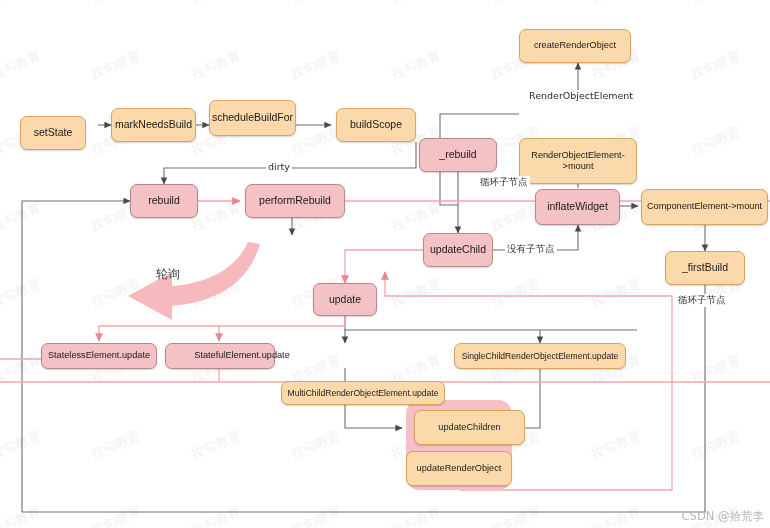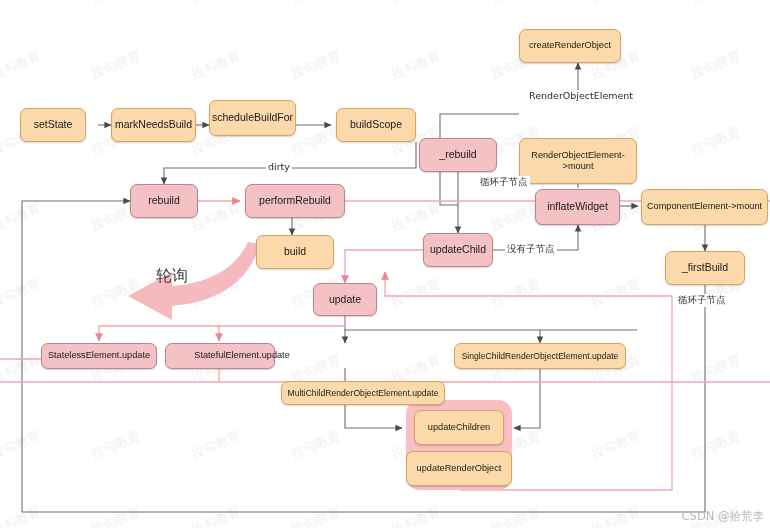--- a/index.html
+++ b/index.html
@@ -69,21 +69,21 @@
     background: #ffffff;
     padding: 0 2px;
     white-space: nowrap;
     font-family: "DejaVu Sans", "Liberation Sans", sans-serif;
   }
   .elabel.cn { font-family: "DejaVu Sans", sans-serif; font-size: 9.5px; }
   
   #polling-arrow { position: absolute; z-index: 2; }
   .polling-label {
     position: absolute; z-index: 4;
-    font-size: 16px; color: #3a3a3a;
+    font-size: 12px; color: #3a3a3a;
     font-family: Liberation Mono, monospace;
     background: transparent;
   }
   
   #csdn {
     position: absolute;
     right: 6px; bottom: 4px;
     z-index: 5;
     font-size: 11.5px;
     color: #b8b8b8;
@@ -230,45 +230,44 @@
     </g>
   </svg>
 
   <svg id="polling-arrow" style="left:110px; top:240px;" width="160" height="90" viewBox="0 0 160 90">
     <path d="M150,4 C140,40 110,62 62,66 L62,80 L18,56 L62,32 L62,46 C100,43 126,28 138,2 Z" fill="#f6b6bb" opacity="0.95"></path>
   </svg>
   <div class="polling-label" style="left:156px; top:266px;">轮询</div>
 
   <div class="group-box" style="left:406px; top:400px; width:106px; height:90px;"></div>
 
-  <div class="node orange" style="left:20px;  top:108px; width:66px;  height:34px;">setState</div>
+  <div class="node orange" style="left:20px;  top:116px; width:66px;  height:34px;">setState</div>
   <div class="node orange" style="left:111px; top:108px; width:85px;  height:34px;">markNeedsBuild</div>
   <div class="node orange" style="left:209px; top:100px; width:87px;  height:36px;">scheduleBuildFor</div>
   <div class="node orange" style="left:336px; top:108px; width:80px;  height:34px;">buildScope</div>
 
   <div class="node pink" style="left:245px; top:184px; width:100px; height:34px;">performRebuild</div>
   <div class="node pink" style="left:130px; top:184px; width:68px;  height:34px;">rebuild</div>
-  <div class="node orange" style="left:256px; top:235px; width:78px;  height:34px;">build</div>
 
   <div class="node pink" style="left:419px; top:138px; width:78px;  height:34px;">_rebuild</div>
   <div class="node pink" style="left:423px; top:233px; width:70px;  height:34px;">updateChild</div>
   <div class="node pink" style="left:313px; top:283px; width:64px;  height:33px;">update</div>
 
-  <div class="node orange small" style="left:519px; top:29px; width:102px; height:34px;">createRenderObject</div>
+  <div class="node orange small" style="left:519px; top:29px; width:112px; height:34px;">createRenderObject</div>
   <div class="node orange small" style="left:519px; top:92px; width:118px; height:46px;margin-top:46px;">RenderObjectElement-&gt;mount</div>
   <div class="node pink" style="left:535px; top:189px; width:85px;  height:36px;">inflateWidget</div>
   <div class="node orange small" style="left:641px; top:189px; width:127px; height:36px;">ComponentElement-&gt;mount</div>
   <div class="node orange" style="left:665px; top:251px; width:80px;  height:34px;">_firstBuild</div>
 
   <div class="node pink small" style="left:41px;  top:343px; width:116px; height:26px;">StatelessElement.update</div>
   <div class="node pink small" style="left:165px; top:343px; width:110px; height:26px;padding-left:48px;">StatefulElement.update</div>
   <div class="node orange tiny" style="left:281px; top:357px; width:164px; height:24px;margin-top:24px;">MultiChildRenderObjectElement.update</div>
   <div class="node orange tiny" style="left:454px; top:343px; width:172px; height:26px;">SingleChildRenderObjectElement.update</div>
 
-  <div class="node orange small" style="left:414px; top:410px; width:90px; height:35px;">updateChildren</div>
+  <div class="node orange small" style="left:414px; top:410px; width:111px; height:35px;">updateChildren</div>
   <div class="node orange small" style="left:406px; top:451px; width:106px; height:35px;">updateRenderObject</div>
 
   <div class="elabel" style="left:266px; top:161px;">dirty</div>
   <div class="elabel" style="left:527px; top:90px;">RenderObjectElement</div>
   <div class="elabel cn" style="left:478px; top:176px;">循环子节点</div>
   <div class="elabel cn" style="left:505px; top:243px;">没有子节点</div>
   <div class="elabel cn" style="left:676px; top:294px;">循环子节点</div>
 
   <div id="csdn">CSDN @拾荒李</div>
 </div>

